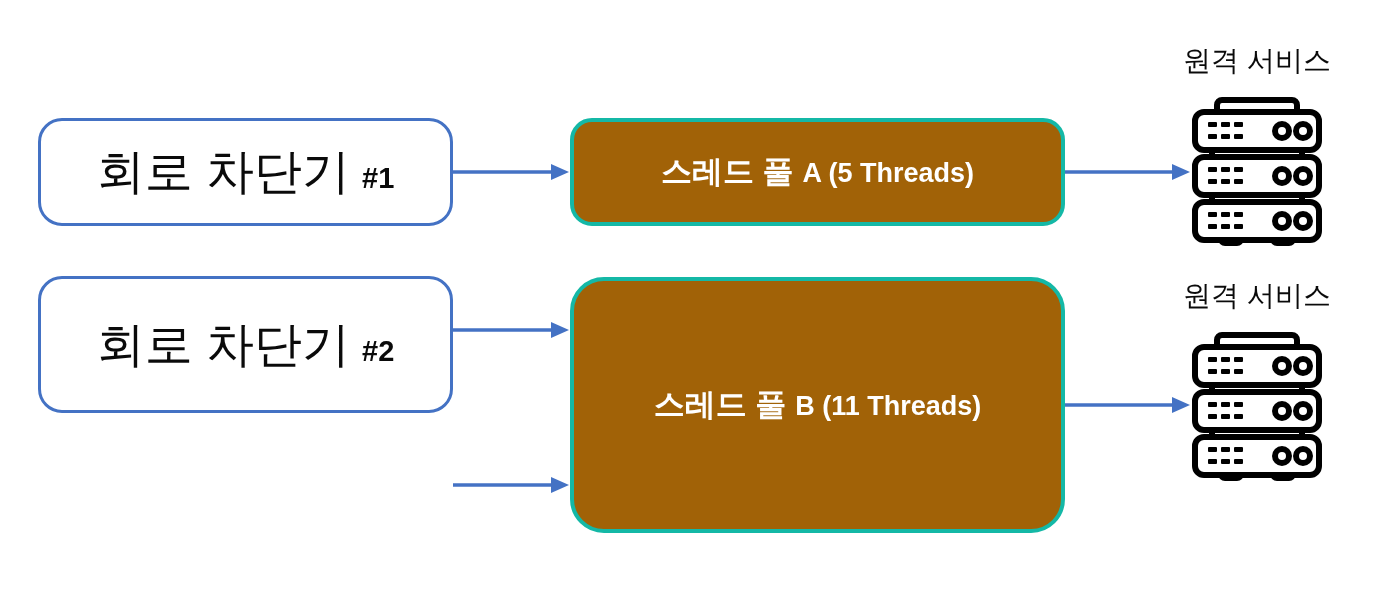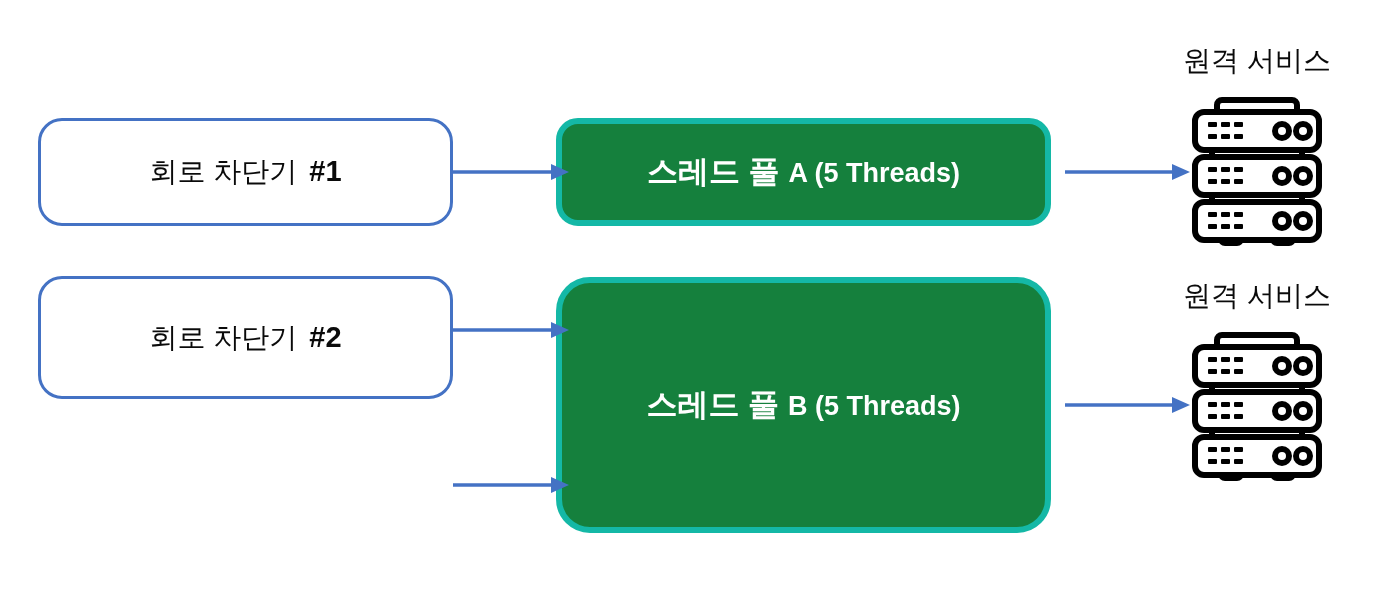--- a/index.html
+++ b/index.html
@@ -21,40 +21,40 @@
     height: 108px;
     background: #ffffff;
     border: 3px solid #4472C4;
     border-radius: 24px;
     display: flex;
     align-items: center;
     justify-content: center;
   }
   .breaker .line { white-space: nowrap; }
   .breaker .kr {
-    font-size: 28px;
+    font-size: 48px;
     color: #0a0a0a;
   }
   .breaker .num {
     font-size: 29px;
     font-weight: 700;
     color: #0a0a0a;
     margin-left: 12px;
   }
   #cb1 { top: 118px; }
-  #cb2 { top: 276px; height: 123px; }
+  #cb2 { top: 276px; height: 137px; }
   #cb3 { top: 432px; }
 
   
   .pool {
     position: absolute;
-    left: 556px;
+    left: 570px;
     width: 495px;
-    background: #15803d;
-    border: 6px solid #14b8a6;
+    background: #a16207;
+    border: 4px solid #14b8a6;
     color: #ffffff;
     display: flex;
     align-items: center;
     justify-content: center;
   }
   .pool .line { white-space: nowrap; }
   .pool .kr { font-size: 31px; font-weight: 700; }
   .pool .en { font-size: 27px; font-weight: 700; margin-left: 9px; }
   #poolA { top: 118px; height: 108px; border-radius: 22px; }
   #poolB { top: 277px; height: 256px; border-radius: 34px; }
@@ -137,21 +137,21 @@
     <div class="line"><span class="kr">회로 차단기</span><span class="num">#1</span></div>
   </div>
   <div class="breaker" id="cb2">
     <div class="line"><span class="kr">회로 차단기</span><span class="num">#2</span></div>
   </div>
 
   <div class="pool" id="poolA">
     <div class="line"><span class="kr">스레드 풀</span><span class="en">A (5 Threads)</span></div>
   </div>
   <div class="pool" id="poolB">
-    <div class="line"><span class="kr">스레드 풀</span><span class="en">B (5 Threads)</span></div>
+    <div class="line"><span class="kr">스레드 풀</span><span class="en">B (11 Threads)</span></div>
   </div>
 
   <svg class="arrow" id="arrow1" viewBox="0 0 117 26">
     <line x1="0" y1="13" x2="99" y2="13"></line>
       <polygon points="98,5 116,13 98,21"></polygon>
   </svg>
   <svg class="arrow" id="arrow2" viewBox="0 0 117 26">
     <line x1="0" y1="13" x2="99" y2="13"></line>
       <polygon points="98,5 116,13 98,21"></polygon>
   </svg>

